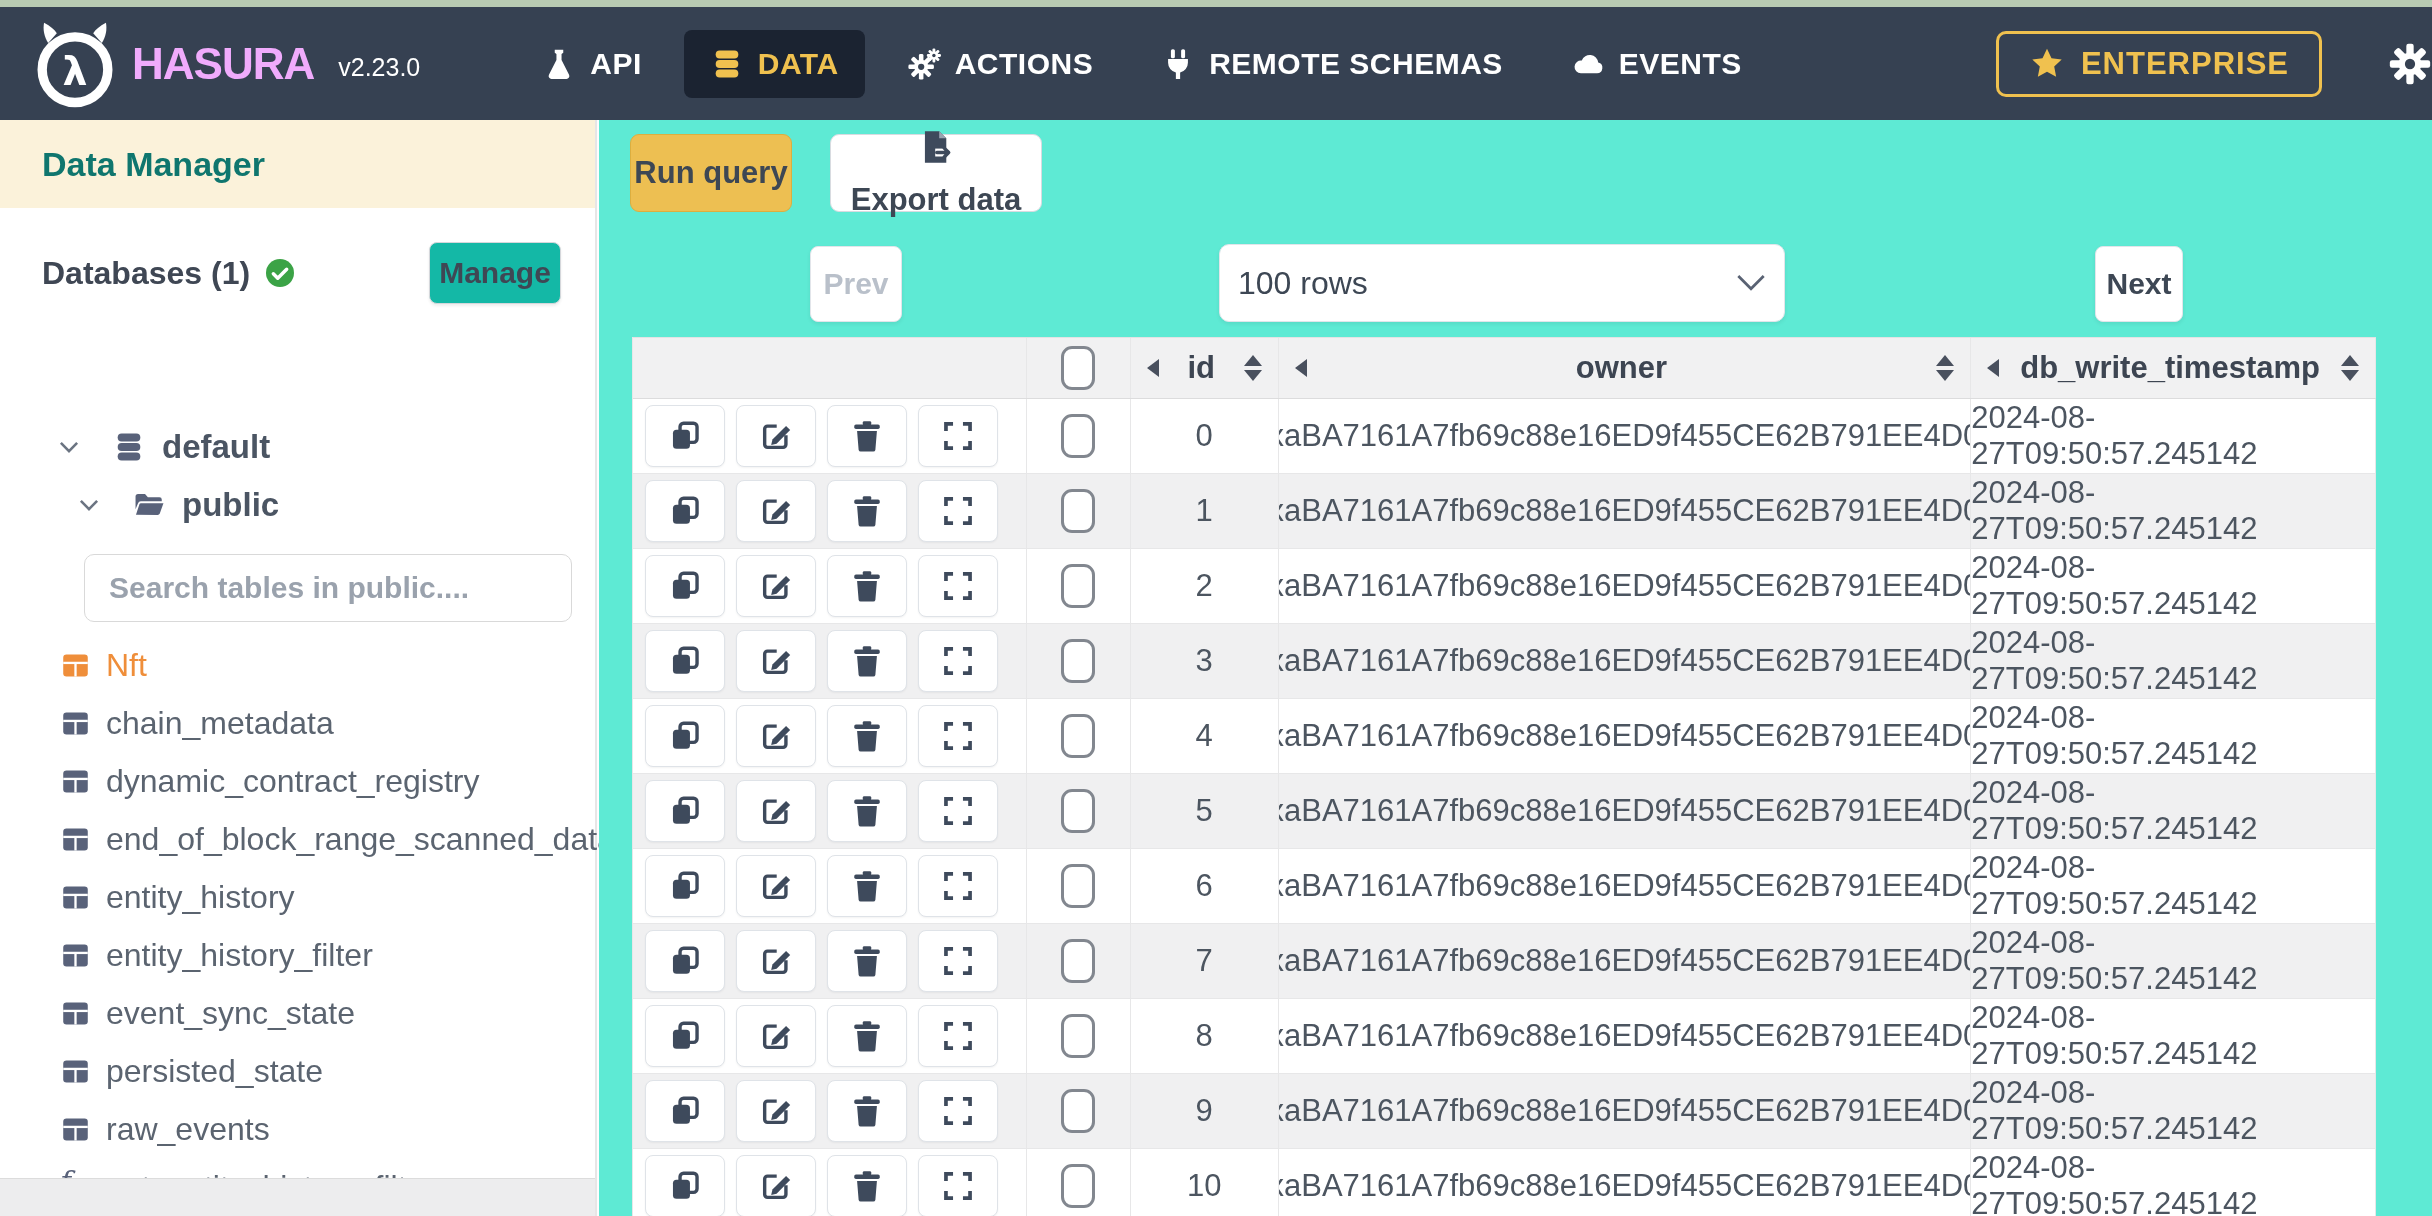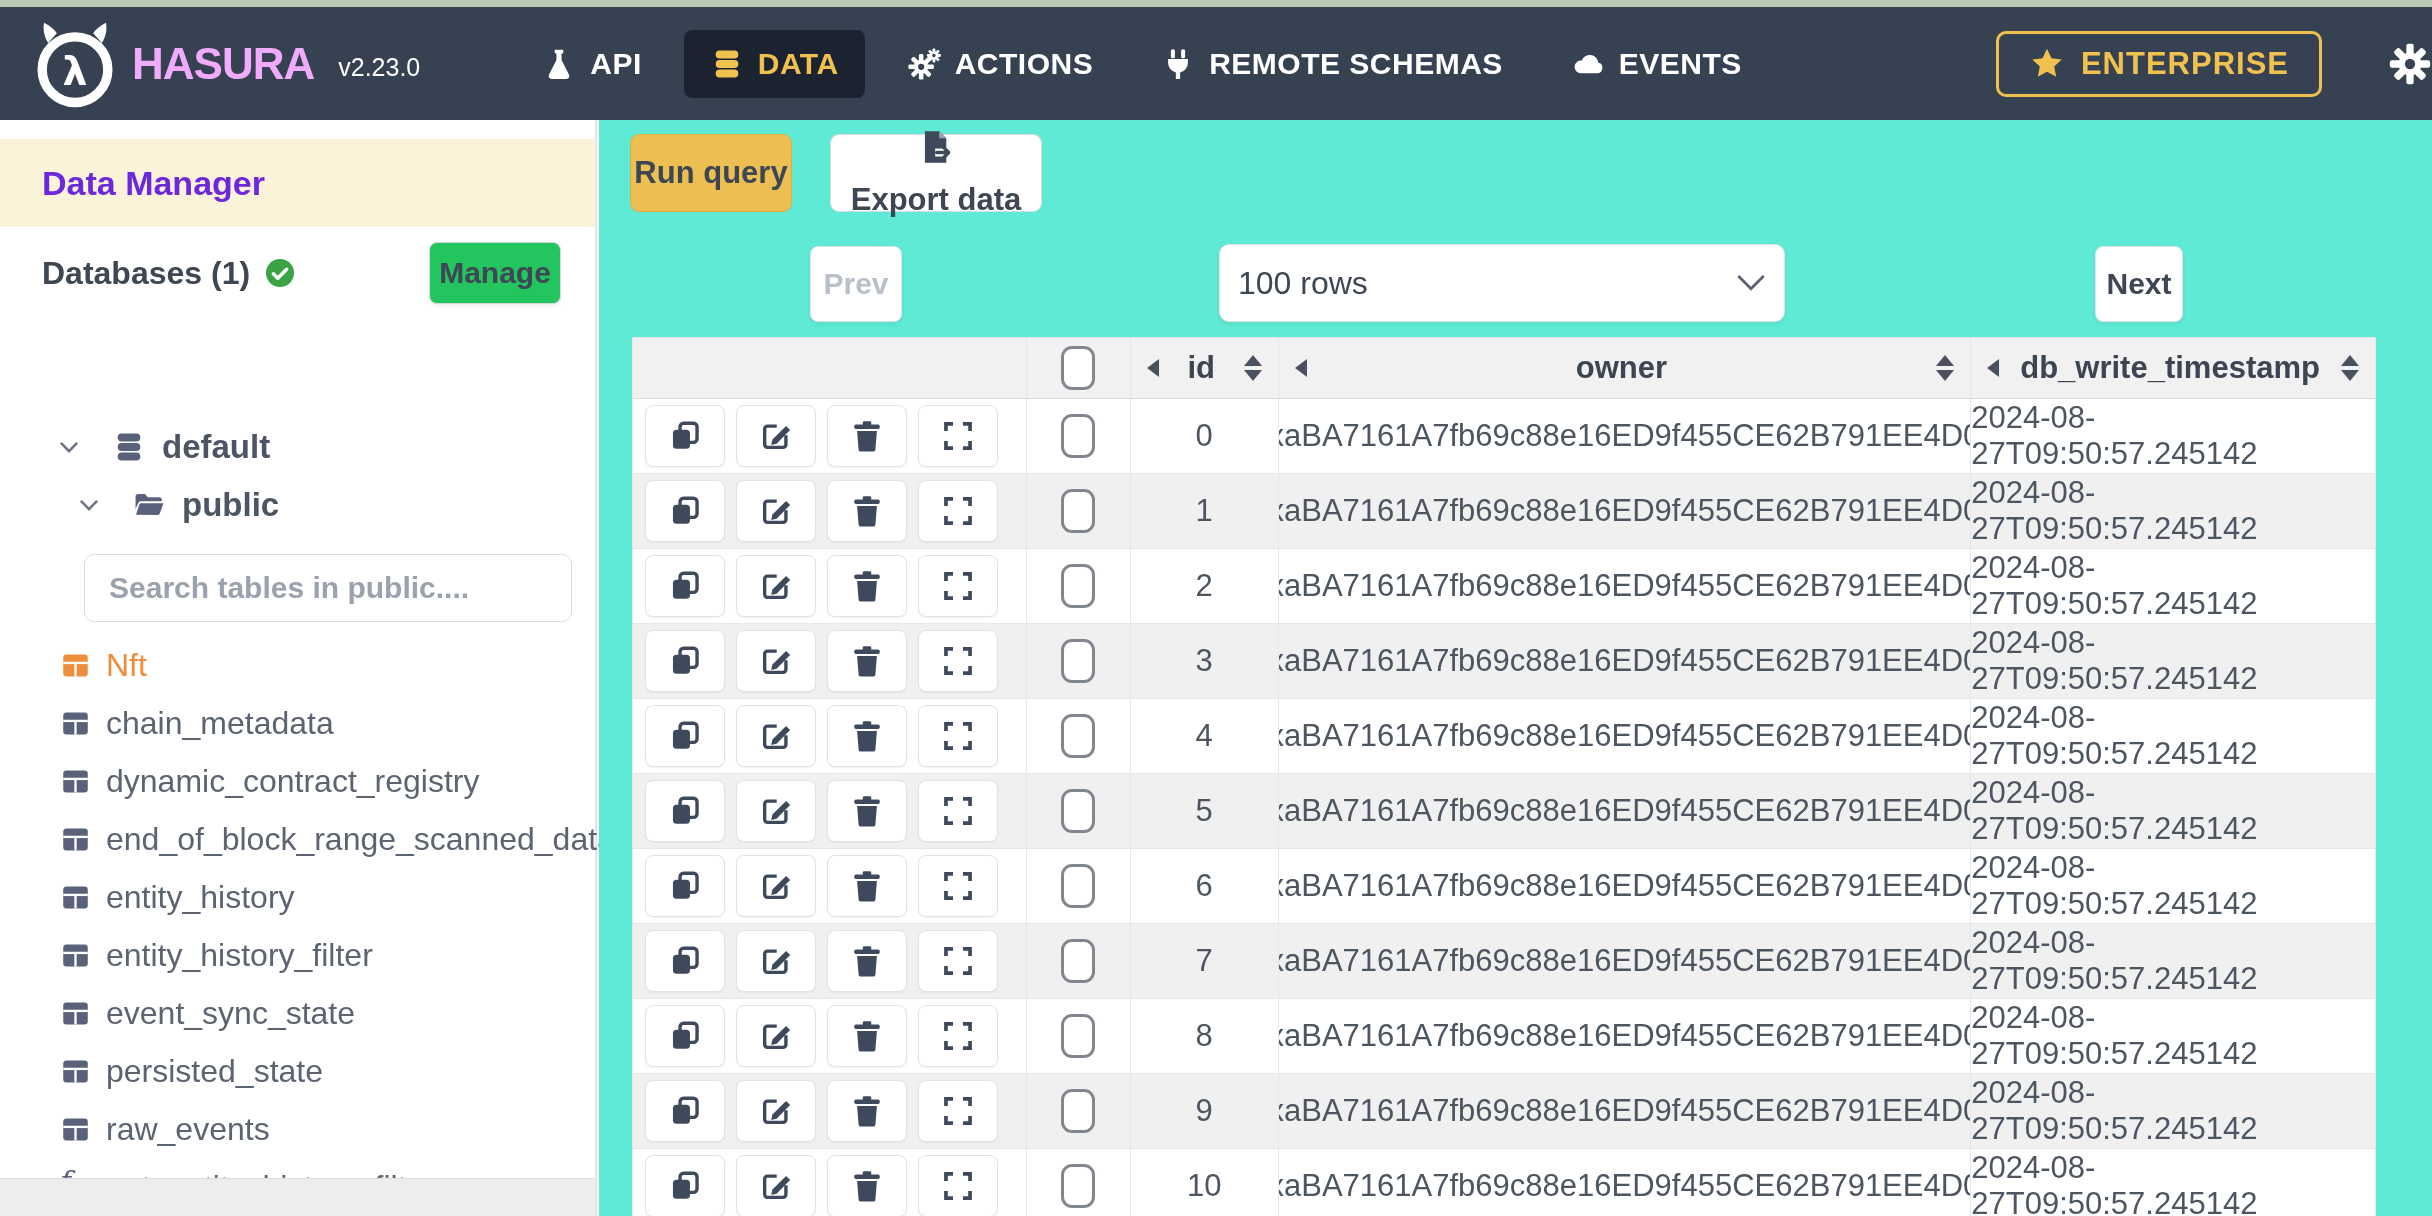--- a/index.html
+++ b/index.html
@@ -51,31 +51,31 @@
   .nav-gear { width: 44px; height: 44px; margin-right: 0px; flex: 0 0 auto; cursor: pointer; }
 
   
   .sidebar {
     position: absolute; left: 0; top: 120px; width: 597px; height: 1096px;
     background: #fff; border-right: 2px solid #e6e6e6;
   }
   .sidebar-header {
     position: absolute; left: 0; top: 0; width: 100%; height: 88px;
     background: var(--cream); display: flex; align-items: center; padding-left: 42px;
-    font-size: 34px; font-weight: 700; color: #6d28d9; margin-top: 19px;
+    font-size: 34px; font-weight: 700; color: #0f766e;
   }
   .db-row {
     position: absolute; left: 42px; right: 34px; top: 122px; height: 62px;
     display: flex; align-items: center;
   }
   .db-row .db-label { font-size: 32px; font-weight: 700; color: #3f4754; }
   .check-circle { width: 32px; height: 32px; margin-left: 14px; display: inline-flex; }
   .manage-btn {
     margin-left: auto; width: 132px; height: 62px;
-    background: #22c55e; border: 1px solid #d5d7db; border-radius: 8px;
+    background: #14b8a6; border: 1px solid #d5d7db; border-radius: 8px;
     box-shadow: 0 2px 3px rgba(0,0,0,0.07);
     font-size: 30px; font-weight: 700; color: #3f4754; cursor: pointer; font-family: inherit;
   }
   .tree-row { position: absolute; display: flex; align-items: center; gap: 16px; cursor: pointer; }
   .tree-row.lvl1 { left: 56px; top: 308px; }
   .tree-row.lvl2 { left: 76px; top: 366px; }
   .tree-chevron { width: 26px; height: 26px; display: inline-flex; }
   .tree-icon { width: 34px; height: 34px; display: inline-flex; color: #59627a; margin-left: 14px; }
   .tree-label { font-size: 33px; font-weight: 700; color: #4b5563; }
   .search-input {

